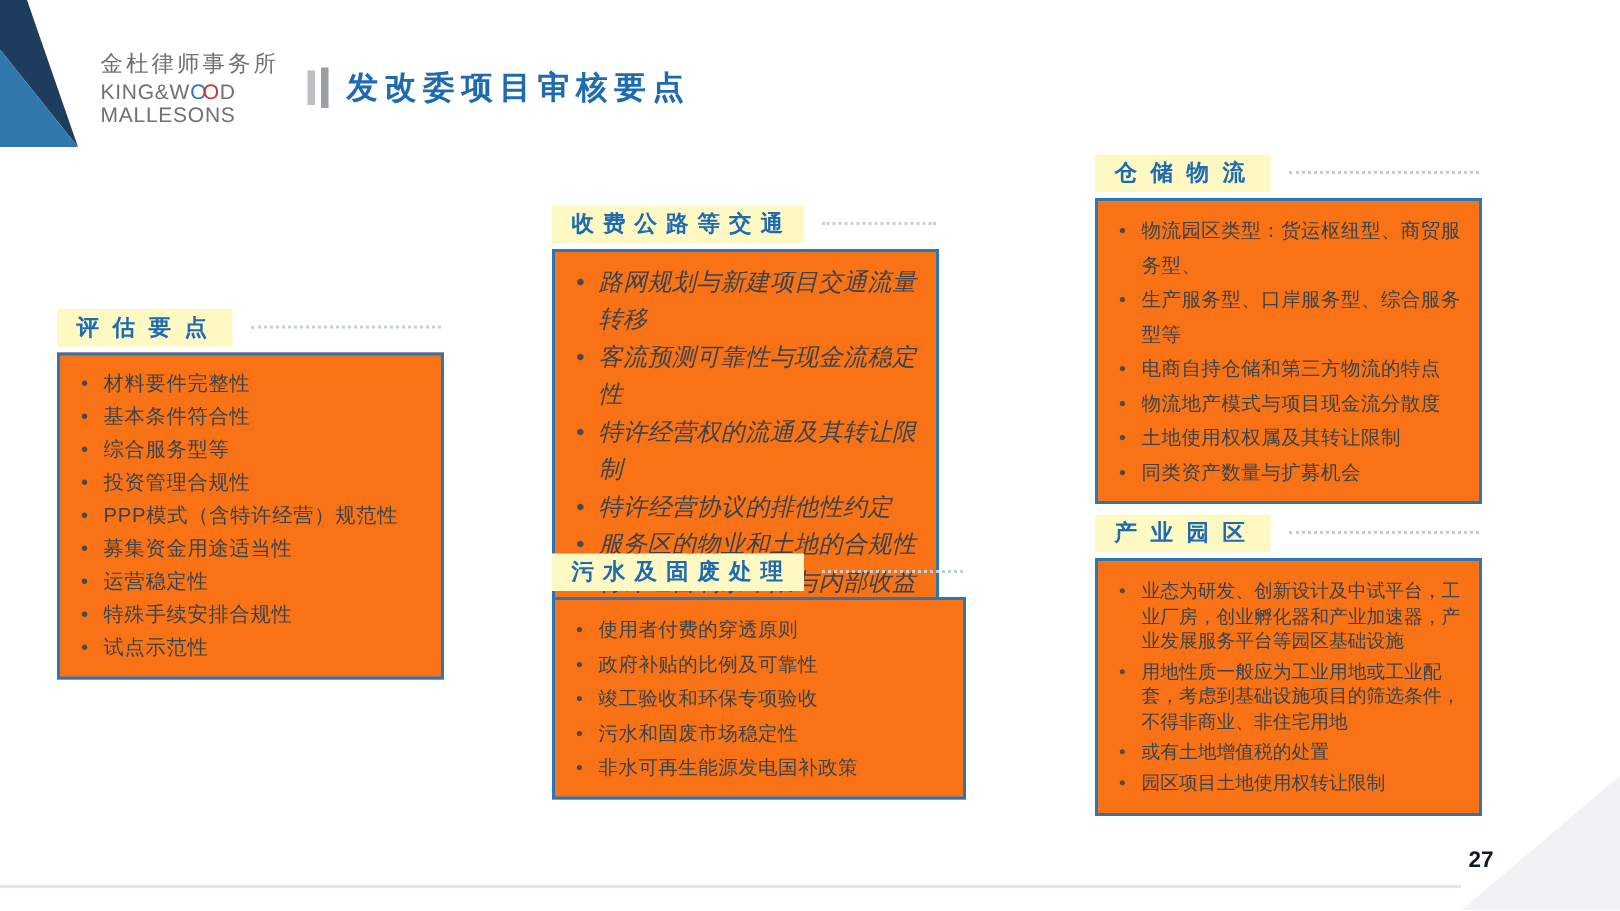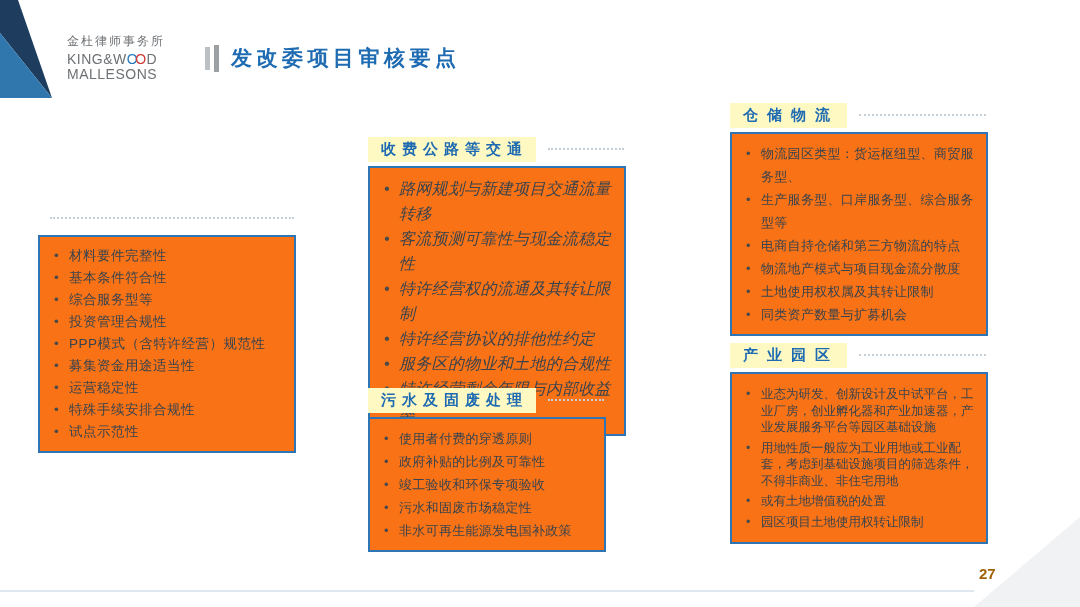--- a/index.html
+++ b/index.html
@@ -10,21 +10,21 @@
     width: 1080px; height: 607px;
     background: #ffffff;
     overflow: hidden;
   }
 
   
   .corner-shape { position:absolute; left:0; top:0; }
 
   
   .logo { position:absolute; left:67px; top:33px; color:#6e7174; }
-  .logo-cn { font-size:12px; letter-spacing:2px; margin-bottom:2px; }
+  .logo-cn { font-size:15px; letter-spacing:2px; margin-bottom:2px; }
   .logo-en { font-size:14px; line-height:1.08; letter-spacing:0.5px; }
   .o-blue { color:#2a79b8; }
   .o-red  { color:#ce3a34; margin-left:-3px; }
 
   
   .title-row { position:absolute; left:205px; top:44px; display:flex; align-items:flex-end; }
   .bars { display:flex; align-items:center; gap:4px; margin-right:12px; }
   .bar1 { width:5px; height:23px; background:#bcc0c3; }
   .bar2 { width:5px; height:27px; background:#9aa0a4; }
   .page-title {
@@ -49,21 +49,21 @@
   .panel-box li { position:relative; padding-left:23px; color:#39434d; }
   .panel-box li::before { content:"\2022"; position:absolute; left:8px; color:#4a4a4a; }
 
   .list-lg li { font-size:13.5px; line-height:22px; letter-spacing:0.5px; }
   .lh25 li    { font-size:16px;   line-height:25px; letter-spacing:0.3px;font-style:italic; }
   .lh23 li    { font-size:13px;   line-height:23px; letter-spacing:0.3px; }
   .list-sm li { font-size:12.5px; line-height:16.5px; margin:4px 0; }
 
   
   .footer-line { position:absolute; left:0; top:590px; width:974px; border-top:2px solid #dfe8f0; }
-  .page-num { position:absolute; left:979px; top:565px; font-size:15px; font-weight:bold; color:#a16207; }
+  .page-num { position:absolute; left:979px; top:565px; font-size:15px; font-weight:bold; color:#0f172a; }
   .corner-tri { position:absolute; right:0; bottom:0; }
 </style>
 </head>
 <body>
 
 <div class="slide">
 
   <svg class="corner-shape" width="53" height="98" viewBox="0 0 53 98">
     <polygon points="0,0 18,0 52,98 0,33" fill="#1d3c5e"></polygon>
     <polygon points="0,33 52,98 0,98" fill="#2f77ad"></polygon>
@@ -78,20 +78,21 @@
   <div class="title-row">
     <span class="bars">
         <span class="bar1"></span>
         <span class="bar2"></span>
       </span>
     <h1 class="page-title">发改委项目审核要点</h1>
   </div>
 
   <section class="panel" style="left:38px; top:206px; width:258px;">
     <div class="panel-header">
+      <span class="chip wide">评估要点</span>
       <span class="dots"></span>
     </div>
     <div class="panel-box list-lg">
       <ul>
         <li>材料要件完整性</li>
         <li>基本条件符合性</li>
         <li>综合服务型等</li>
         <li>投资管理合规性</li>
         <li>PPP模式（含特许经营）规范性</li>
         <li>募集资金用途适当性</li>
@@ -112,21 +113,21 @@
         <li>路网规划与新建项目交通流量转移</li>
         <li>客流预测可靠性与现金流稳定性</li>
         <li>特许经营权的流通及其转让限制</li>
         <li>特许经营协议的排他性约定</li>
         <li>服务区的物业和土地的合规性</li>
         <li>特许经营剩余年限与内部收益率</li>
       </ul>
     </div>
   </section>
 
-  <section class="panel" style="left:368px; top:388px; width:238px;">
+  <section class="panel" style="left:368px; top:369px; width:276px;">
     <div class="panel-header">
       <span class="chip">污水及固废处理</span>
       <span class="dots"></span>
     </div>
     <div class="panel-box lh23">
       <ul>
         <li>使用者付费的穿透原则</li>
         <li>政府补贴的比例及可靠性</li>
         <li>竣工验收和环保专项验收</li>
         <li>污水和固废市场稳定性</li>

